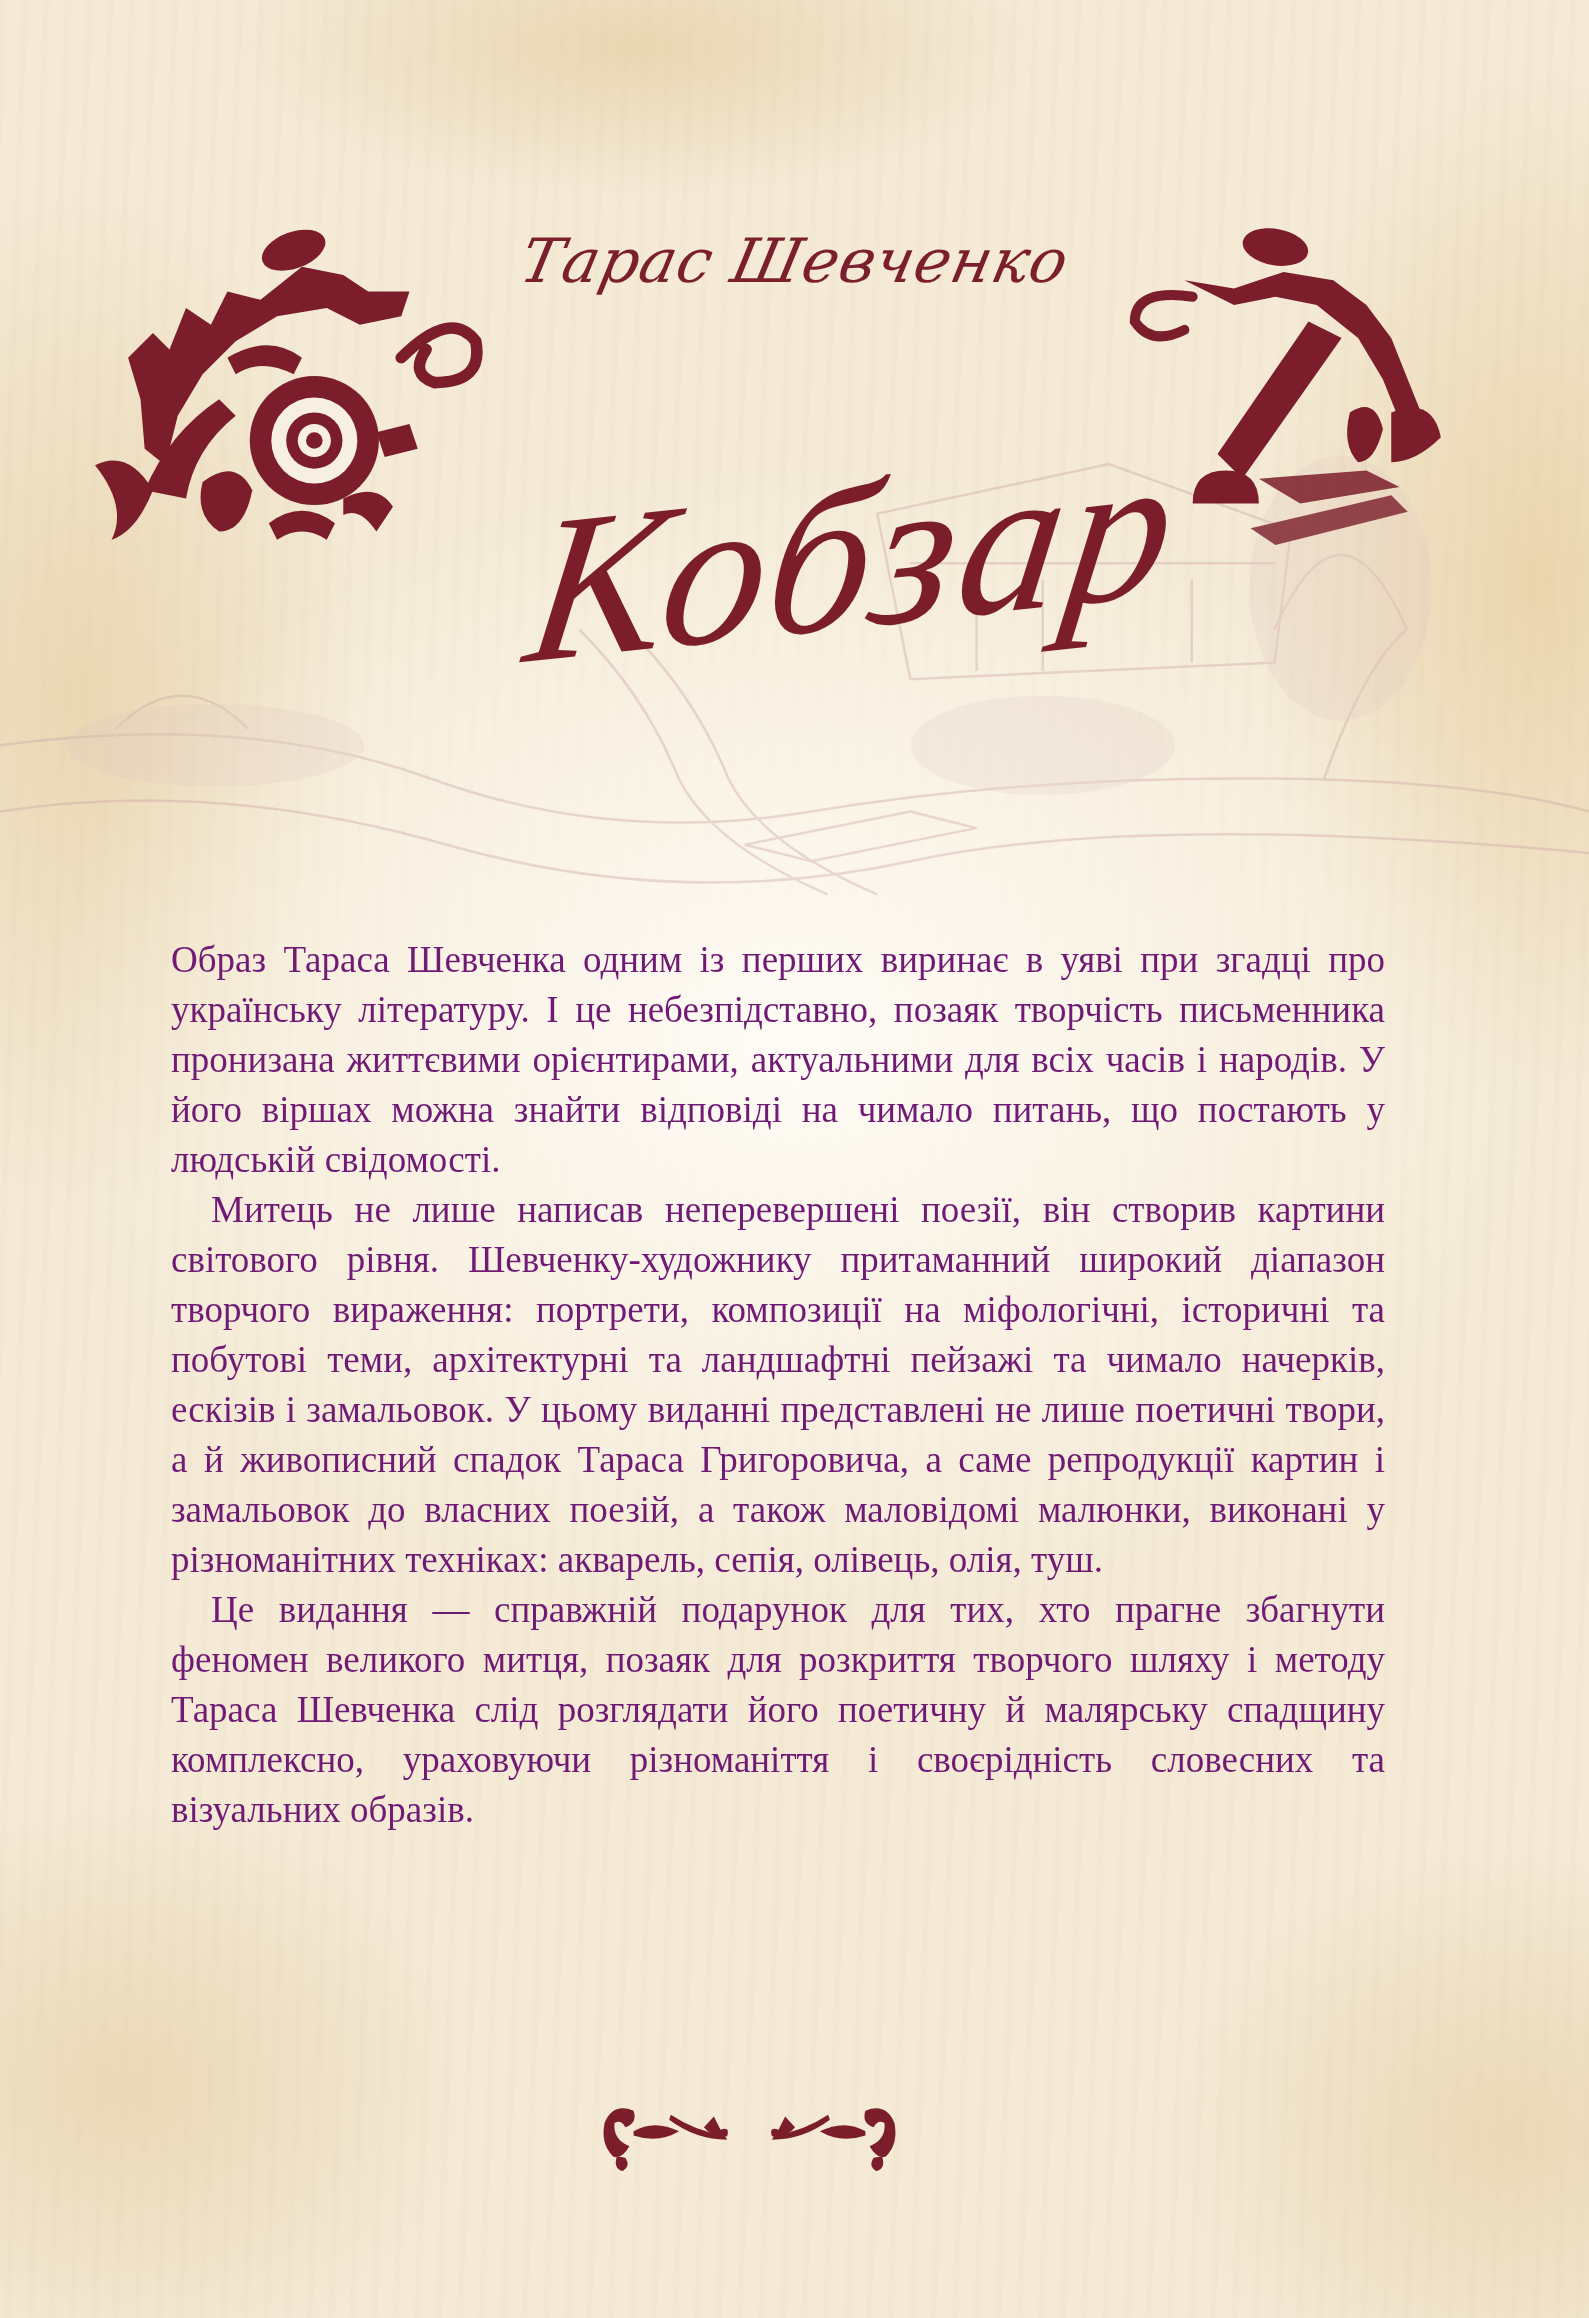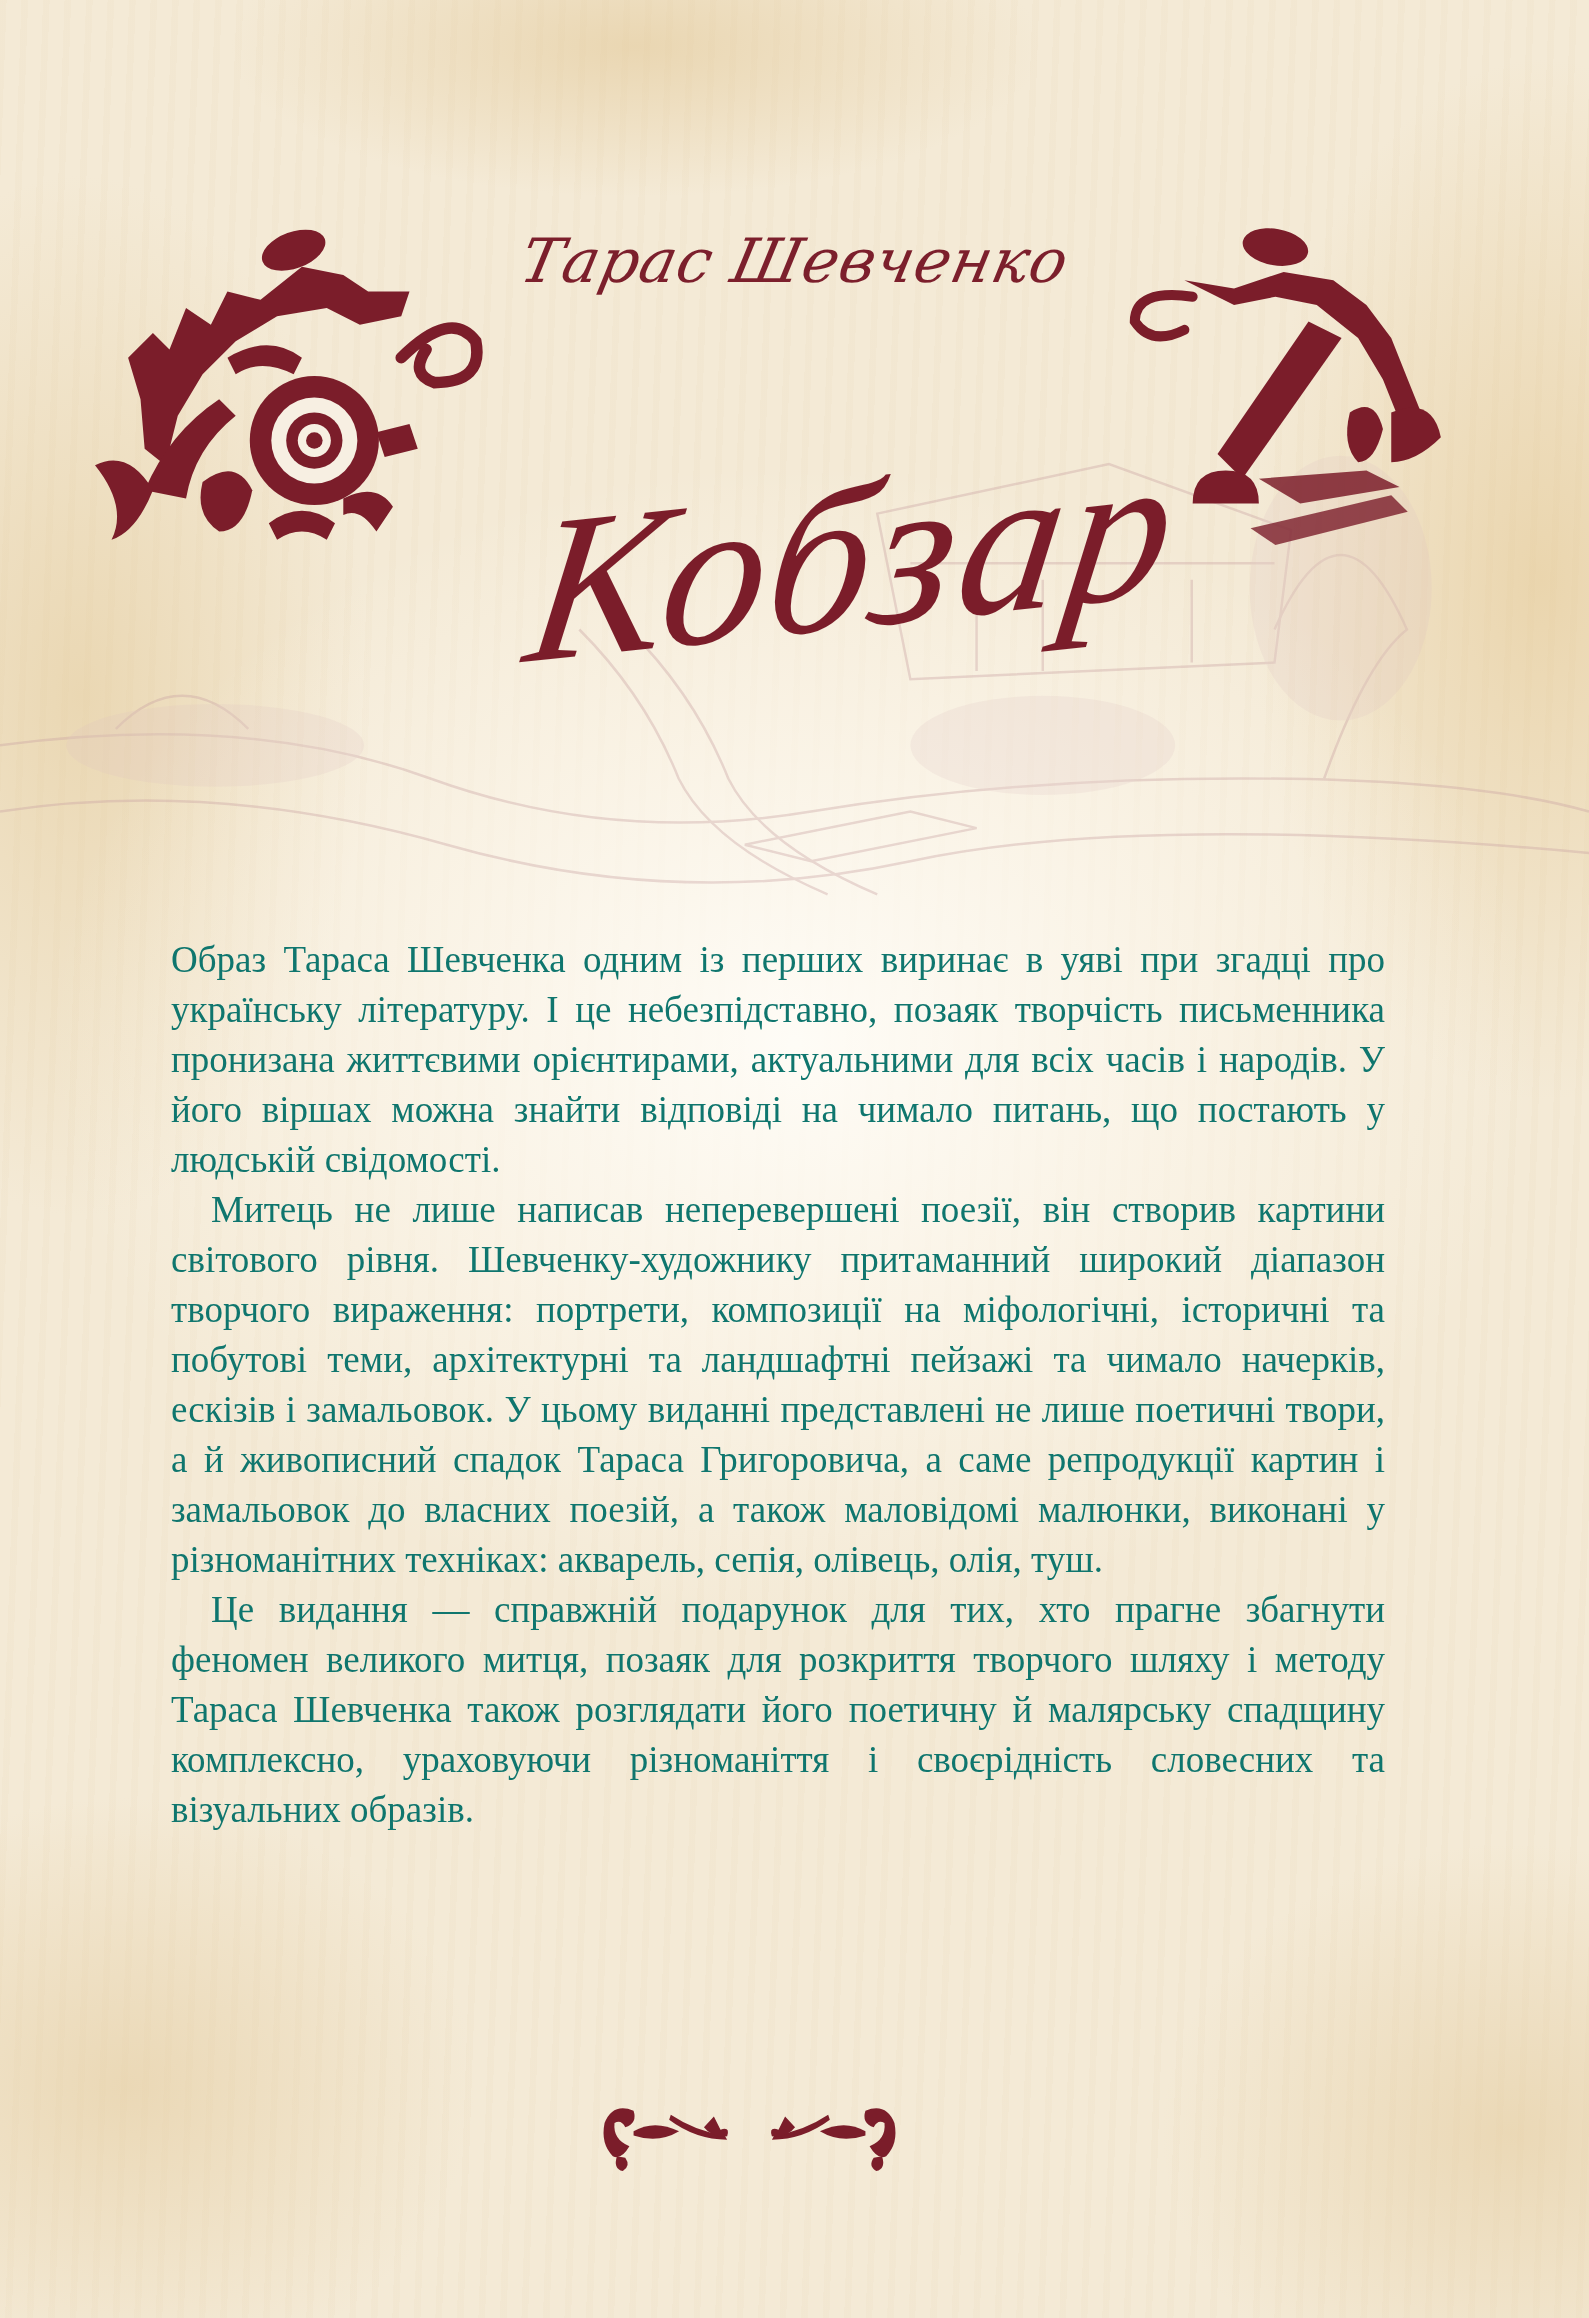--- a/index.html
+++ b/index.html
@@ -35,21 +35,21 @@
     }
 
     .ornament { position: absolute; }
     .ornament.left { left: 95px; top: 217px; width: 389px; height: 356px; }
     .ornament.right { left: 1118px; top: 214px; width: 381px; height: 364px; }
     .ornament.bottom { left: 588px; top: 2098px; width: 323px; height: 75px; }
 
     .body-text {
       position: absolute; left: 171px; top: 935px; width: 1214px;
       font-family: "Liberation Serif", "DejaVu Serif", serif;
-      font-size: 37px; line-height: 50px; color: #0f766e;
+      font-size: 37px; line-height: 50px; color: #701a75;
       text-align: justify;
     }
     .body-text p { margin: 0; text-align: justify; text-align-last: left; hyphens: manual; }
     .body-text p.indent { text-indent: 40px; }
   </style>
 </head>
 <body>
 
 <div class="page">
 
@@ -106,21 +106,21 @@
     </g>
     <path d="M90 100 Q20 90 20 130 Q40 160 80 140" fill="none" stroke="#7b1d2a" stroke-width="12" stroke-linecap="round"></path>
   </svg>
 
   <div class="author">Тарас Шевченко</div>
   <div class="title">Кобзар</div>
 
   <div class="body-text">
     <p>Образ Тараса Шевченка одним із перших виринає в уяві при згадці про українську літературу. І це небезпідставно, позаяк творчість письменника пронизана життєвими орієнтирами, актуальними для всіх часів і народів. У його віршах можна знайти відповіді на чимало питань, що постають у людській свідомості.</p>
     <p class="indent">Митець не лише написав неперевершені поезії, він створив картини світового рівня. Шевченку-художнику притаманний широкий діапазон творчого вираження: портрети, композиції на міфологічні, історичні та побутові теми, архітектурні та ландшафтні пейзажі та чимало начерків, ескізів і замальовок. У цьому виданні представлені не лише поетичні твори, а й живописний спадок Тараса Григоровича, а саме репродукції картин і замальовок до власних поезій, а також маловідомі малюнки, виконані у різноманітних техніках: акварель, сепія, олівець, олія, туш.</p>
-    <p class="indent">Це видання — справжній подарунок для тих, хто прагне збагнути феномен великого митця, позаяк для розкриття творчого шляху і методу Тараса Шевченка також розглядати його поетичну й малярську спадщину комплексно, ураховуючи різноманіття і своєрідність словесних та візуальних образів.</p>
+    <p class="indent">Це видання — справжній подарунок для тих, хто прагне збагнути феномен великого митця, позаяк для розкриття творчого шляху і методу Тараса Шевченка слід розглядати його поетичну й малярську спадщину комплексно, ураховуючи різноманіття і своєрідність словесних та візуальних образів.</p>
   </div>
 
   <svg class="ornament bottom" viewBox="0 0 390 90">
     <g fill="#7b1d2a">
       <path d="M20 30 Q30 5 55 15 Q60 30 45 35 Q40 25 32 30 Q30 50 50 58 Q40 75 30 70 Q15 55 20 30 Z"></path>
       <path d="M55 40 Q80 25 110 40 Q85 55 55 45 Z"></path>
       <path d="M35 70 Q30 85 42 88 Q52 82 45 72 Z"></path>
       <path d="M100 20 Q130 40 165 45 L168 50 Q130 50 98 26 Z"></path>
       <path d="M140 35 L152 22 L160 38 Q172 34 168 46 Q150 48 140 35 Z"></path>
       <path d="M370 30 Q360 5 335 15 Q330 30 345 35 Q350 25 358 30 Q360 50 340 58 Q350 75 360 70 Q375 55 370 30 Z"></path>

